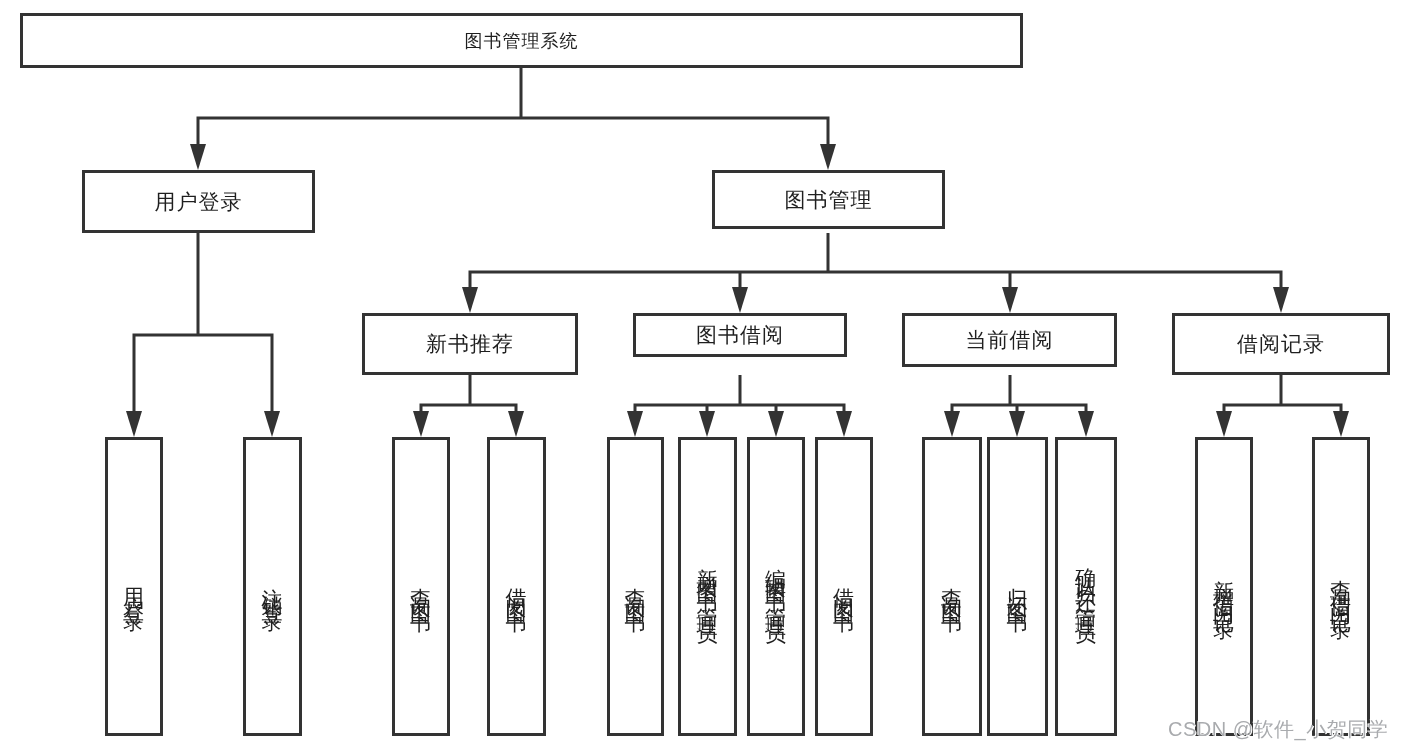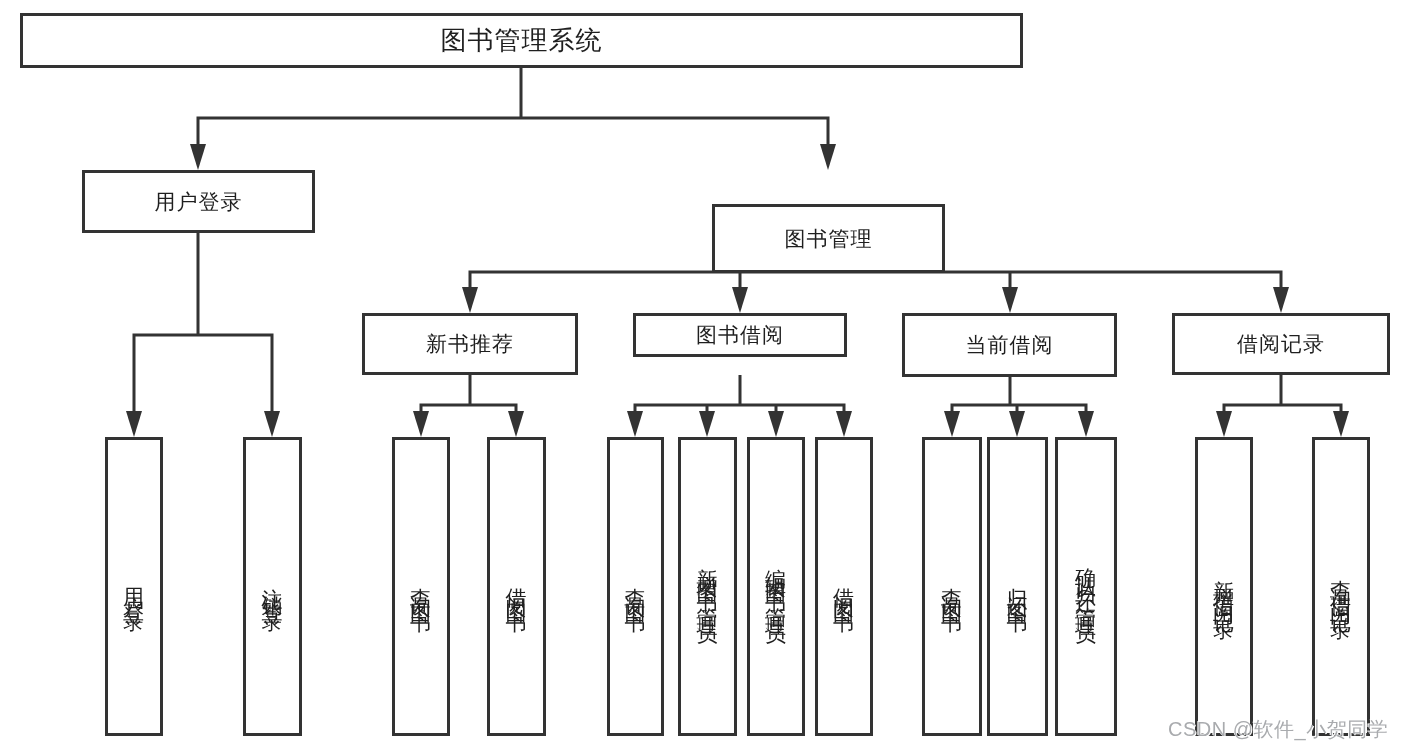--- a/index.html
+++ b/index.html
@@ -20,21 +20,21 @@
     position: absolute;
     box-sizing: border-box;
     border: 3px solid #333333;
     background: #ffffff;
     display: flex;
     align-items: center;
     justify-content: center;
     color: #1f1f1f;
   }
   .h-node { font-size: 21px; letter-spacing: 1px; }
-  .root-node { font-size: 26px; justify-content: center; }
+  .root-node { font-size: 18px; justify-content: center; }
   .v-node .vtext {
     writing-mode: vertical-rl;
     text-orientation: mixed;
     font-size: 21px;
     line-height: 1;
     letter-spacing: 8px;
     white-space: nowrap;
   }
   .watermark {
     position: absolute;
@@ -86,31 +86,31 @@
     </g>
   </svg>
 
   <div class="node h-node root-node" style="left:20px;top:13px;width:1003px;height:55px;">
     <span>图书管理系统</span>
   </div>
 
   <div class="node h-node" style="left:82px;top:170px;width:233px;height:63px;">
     <span>用户登录</span>
   </div>
-  <div class="node h-node" style="left:712px;top:170px;width:233px;height:69px;margin-top:34px;">
+  <div class="node h-node" style="left:712px;top:170px;width:233px;height:59px;">
     <span>图书管理</span>
   </div>
 
   <div class="node h-node" style="left:362px;top:313px;width:216px;height:62px;">
     <span>新书推荐</span>
   </div>
   <div class="node h-node" style="left:633px;top:313px;width:214px;height:44px;">
     <span>图书借阅</span>
   </div>
-  <div class="node h-node" style="left:902px;top:313px;width:215px;height:64px;">
+  <div class="node h-node" style="left:902px;top:313px;width:215px;height:54px;">
     <span>当前借阅</span>
   </div>
   <div class="node h-node" style="left:1172px;top:313px;width:218px;height:62px;">
     <span>借阅记录</span>
   </div>
 
   <div class="node v-node" style="left:105px;top:437px;width:58px;height:299px;">
     <span class="vtext">用户登录</span>
   </div>
   <div class="node v-node" style="left:243px;top:437px;width:59px;height:299px;">

